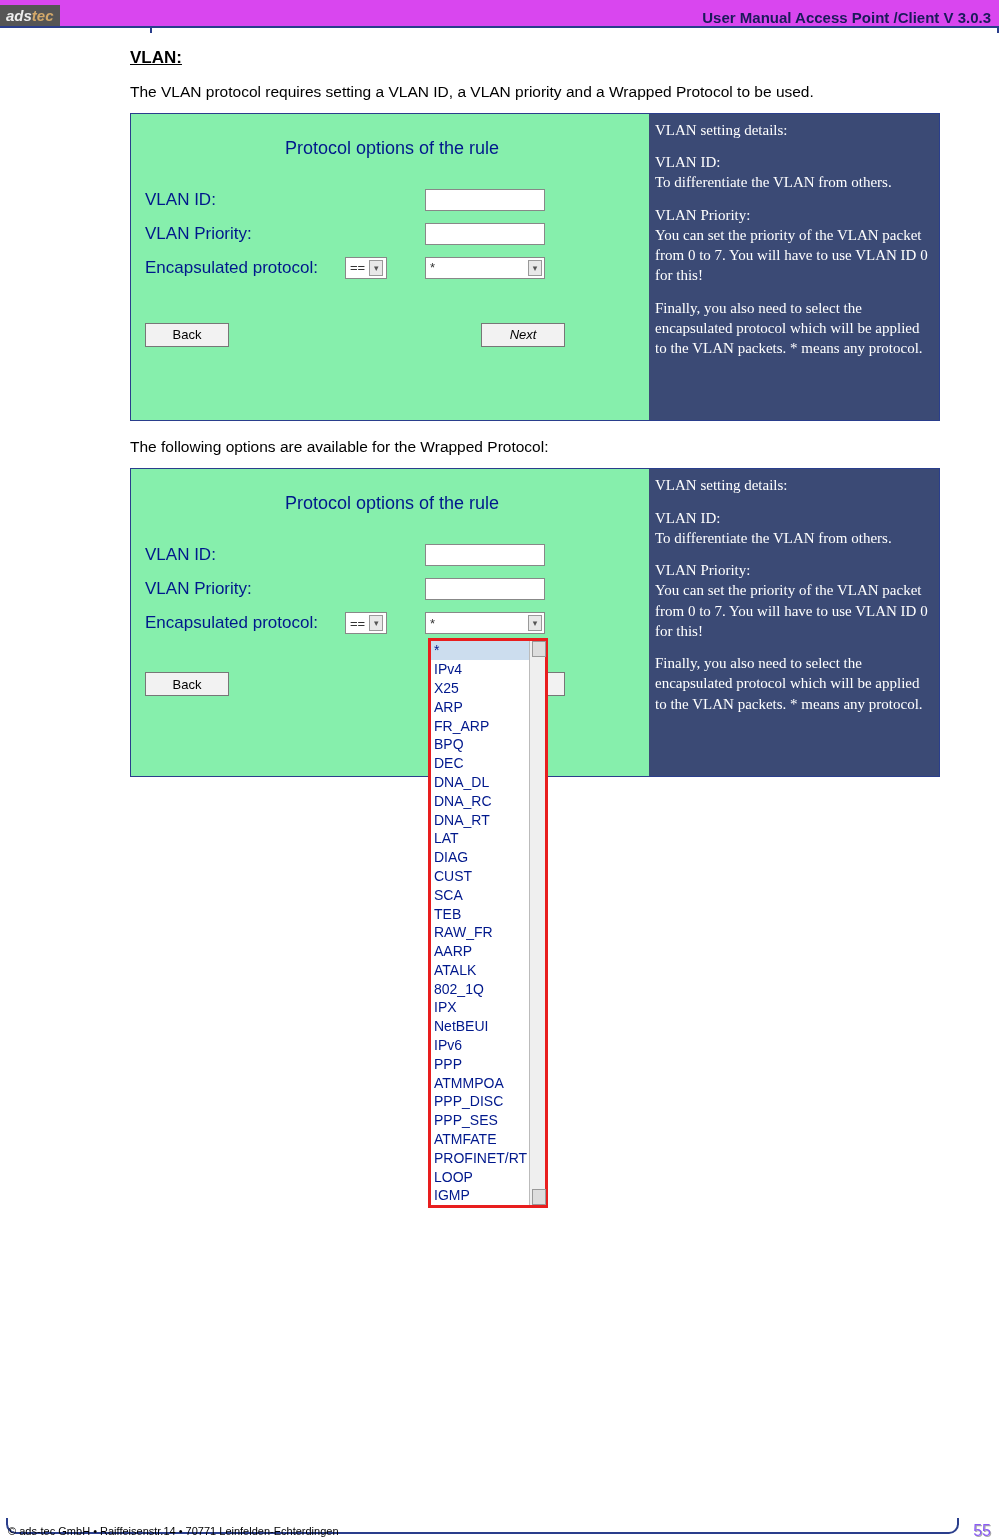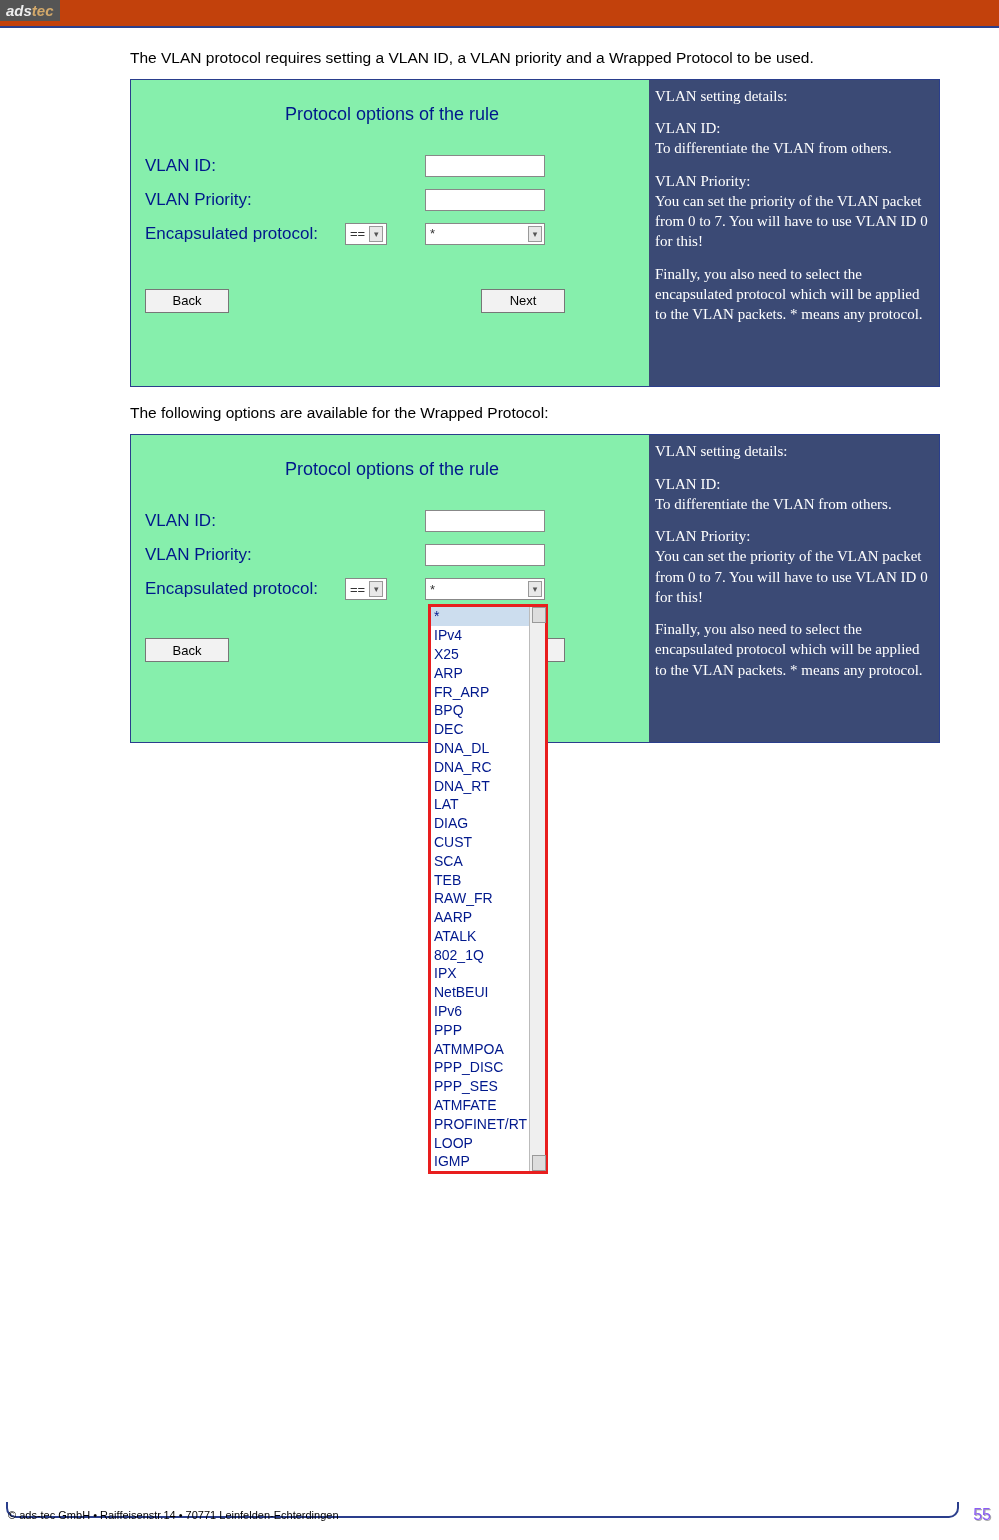--- a/index.html
+++ b/index.html
@@ -7,23 +7,23 @@
     font-family: Verdana, Arial, sans-serif;
     font-size: 14px;
     color: #000;
     background: #fff;
     width: 999px;
     height: 1540px;
     position: relative;
   }
   .header-bar {
     display: flex;
-    align-items: flex-start;
+    align-items: flex-end;
     height: 28px;
-    background: #c2410c;
+    background: #d946ef;
     border-bottom: 2px solid #2a3e8c;
     padding: 0;
   }
   .logo-box {
     background: #555;
     color: #fff;
     font-weight: bold;
     font-style: italic;
     padding: 2px 6px;
     font-size: 15px;
@@ -144,21 +144,21 @@
     width: 84px;
     height: 24px;
     border: 1px solid #777;
     background: #f2f2f2;
     font-family: Arial, sans-serif;
     font-size: 13px;
     display: flex;
     align-items: center;
     justify-content: center;
   }
-  .btn-next { margin-right: 70px; }
+  .btn-next { margin-right: 70px; font-style: italic; }
   .sidebar {
     width: 290px;
     background: #3b4a75;
     color: #fff;
     font-family: Liberation Serif, serif;
     font-size: 15px;
     padding: 6px 6px 50px 6px;
     line-height: 1.35;
   }
   .sidebar p { margin: 0; }
@@ -198,21 +198,21 @@
     left: 2px;
     width: 12px;
     height: 14px;
     background: #ddd;
     border: 1px solid #999;
   }
   .scroll-hint::before { top: 0; }
   .scroll-hint::after { bottom: 0; }
   .footer {
     position: absolute;
-    bottom: 16px;
+    bottom: 0;
     left: 0;
     right: 0;
     display: flex;
     align-items: center;
     justify-content: space-between;
     font-size: 11px;
     padding: 0 8px;
   }
   .footer::before {
     content: "";
@@ -235,23 +235,25 @@
   }
 </style>
 </head>
 <body>
 
 <div class="header-bar">
   <div class="logo-box">
     <span class="ads">ads</span>
       <span class="tec">tec</span>
   </div>
+  <div class="header-right">User Manual Access  Point /Client V 3.0.3</div>
 </div>
 
 <div class="content">
+  <div class="section-title">VLAN:</div>
   <div class="para">The VLAN protocol requires setting a VLAN ID, a VLAN priority and a Wrapped Protocol to be used.</div>
 
   <div class="figure">
     <div class="figure-left">
       <div class="figure-left-title">Protocol options of the rule</div>
       <div class="row">
         <div class="label">VLAN ID:</div>
         <div class="midop"></div>
         <div class="input-box"></div>
       </div>

